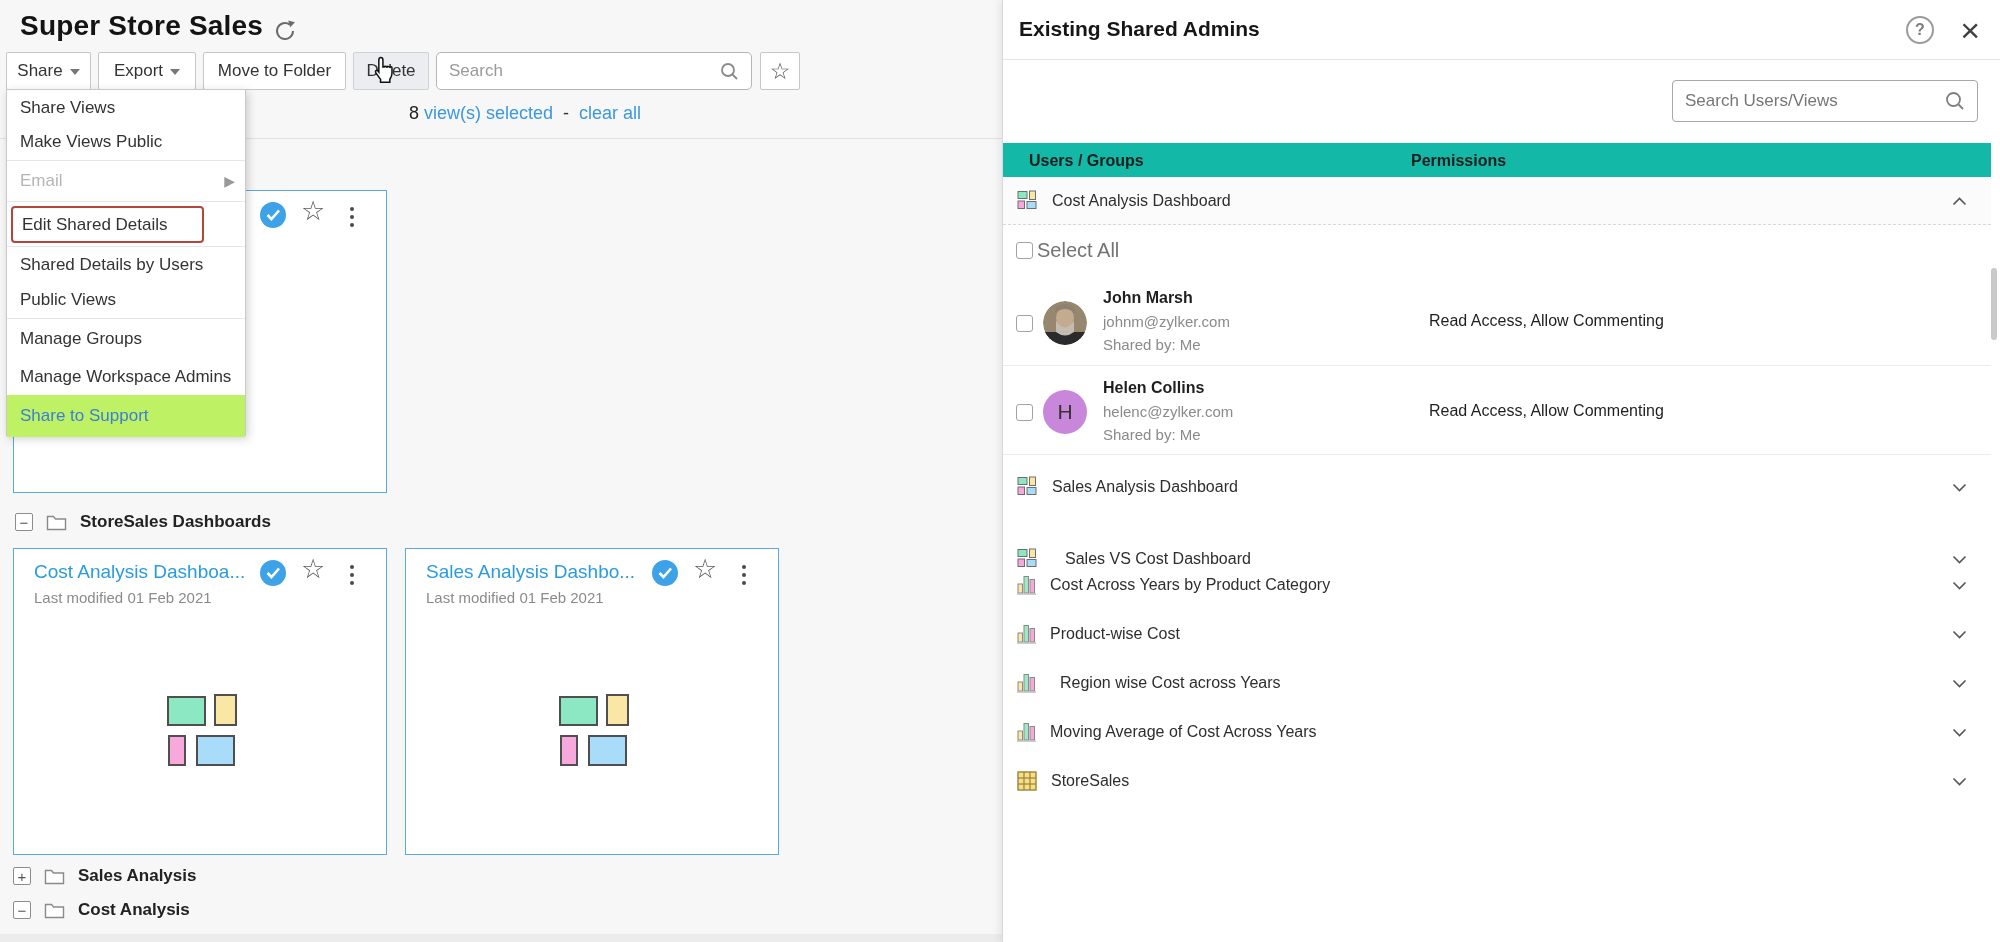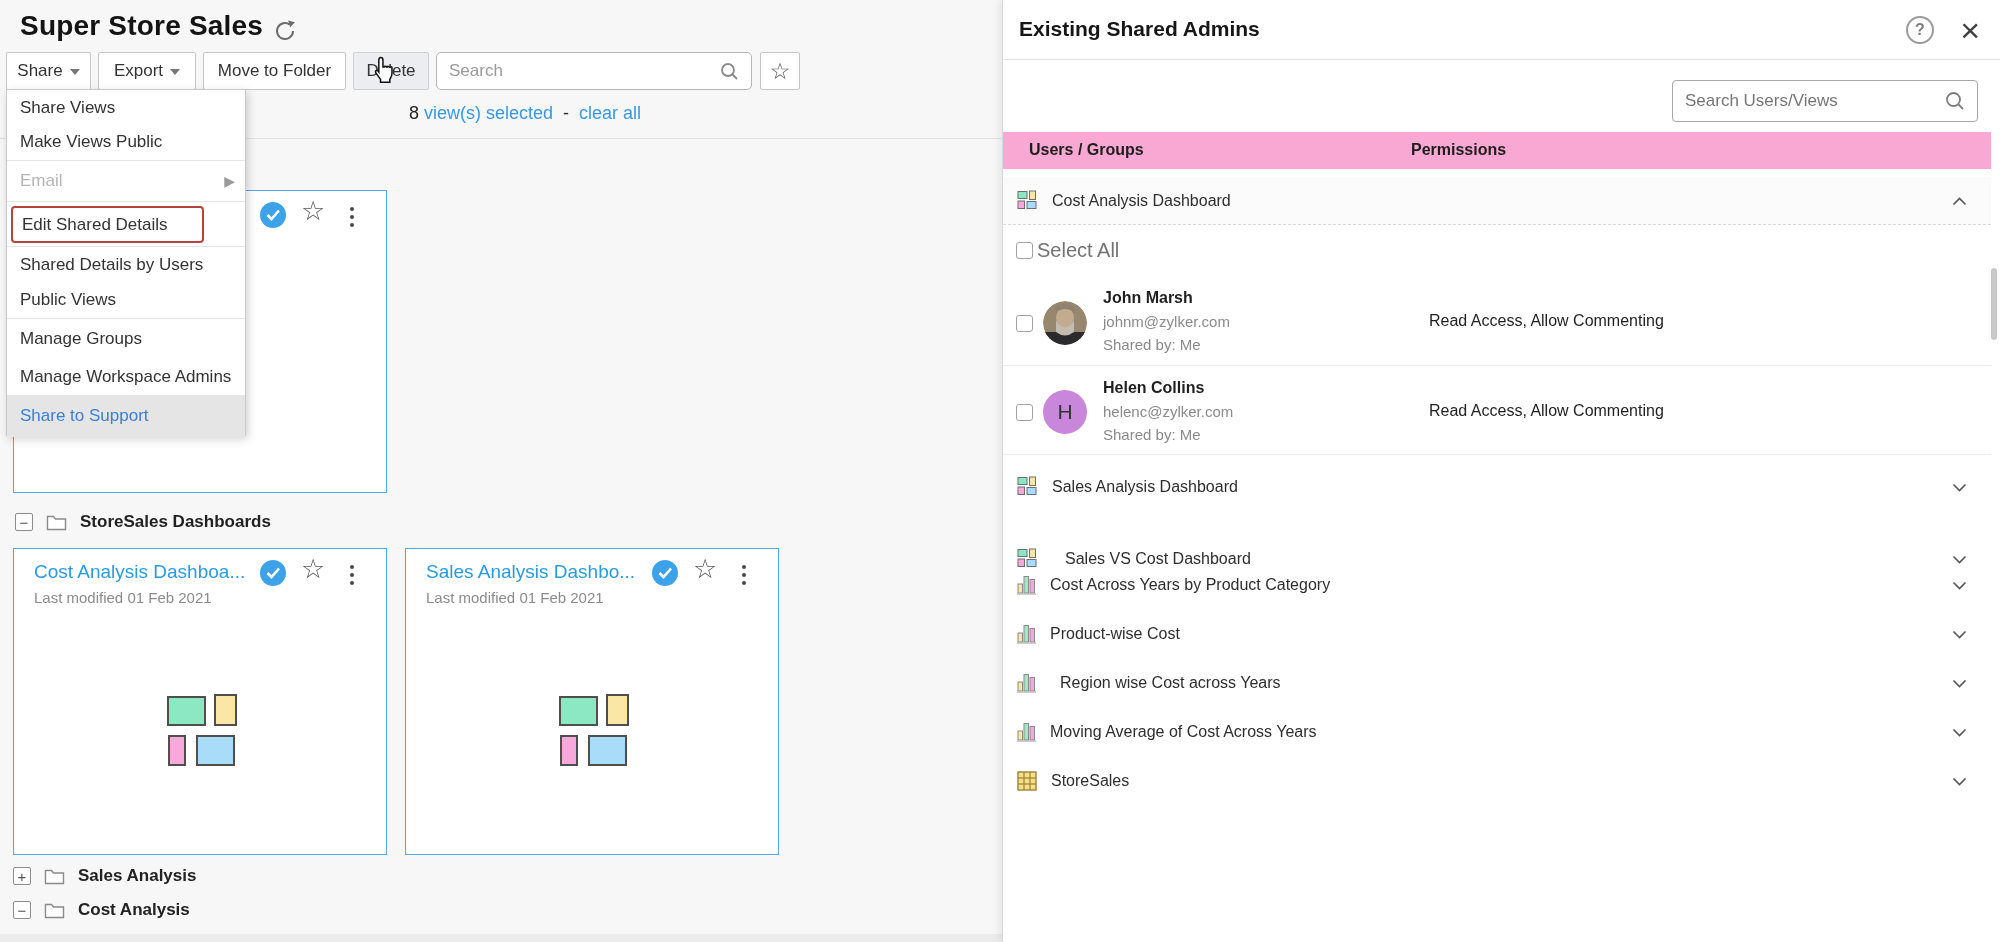--- a/index.html
+++ b/index.html
@@ -68,36 +68,36 @@
   
   .menu { position:absolute; left:6px; top:89px; width:240px; height:347px; background:#fff;
     border:1px solid #c9c9c9; box-shadow:2px 3px 9px rgba(0,0,0,.18); z-index:40; }
   .menu .mi { position:absolute; left:0; width:100%; padding-left:13px; font-size:17px; color:#333;
     display:flex; align-items:center; cursor:pointer; }
   .menu .sep { position:absolute; left:0; width:100%; height:1px; background:#e6e6e6; }
   .mi-disabled { color:#b5b5b5 !important; cursor:default; }
   .mi .sub-arrow { position:absolute; right:10px; color:#9a9a9a; font-size:14px; }
   .mi-red { position:absolute; left:4px; top:116px; width:193px; height:37px; border:2px solid #b4453a;
     border-radius:4px; display:flex; align-items:center; padding-left:9px; font-size:17px; color:#333; cursor:pointer; }
-  .mi-support { background:#e5e5e5; color:#3a7fd8 !important; }
+  .mi-support { background:#bef264; color:#3a7fd8 !important; }
   
   .cursor { position:absolute; left:371px; top:56px; z-index:60; pointer-events:none; }
   
   .panel { position:absolute; left:1002px; top:0; width:998px; height:942px; background:#fff;
     border-left:1px solid #d8d8d8; box-shadow:-3px 0 8px rgba(0,0,0,.07); z-index:50; }
   .p-header { position:absolute; left:0; top:0; width:100%; height:60px; border-bottom:1px solid #e4e4e4; background:#fff; }
   .p-title { position:absolute; left:16px; top:17px; font-size:21px; font-weight:700; color:#161616; }
   .p-help { position:absolute; right:66px; top:16px; width:28px; height:28px; border:2px solid #9b9b9b; border-radius:50%;
     color:#7c7c7c; display:flex; align-items:center; justify-content:center; font-size:16px; font-weight:700; cursor:pointer; }
   .p-close { position:absolute; right:20px; top:8px; font-size:34px; font-weight:300; color:#3f3f3f; cursor:pointer; line-height:1.3; }
   .p-search { position:absolute; right:22px; top:80px; width:306px; height:42px; border:1px solid #a8a8a8; border-radius:4px;
     display:flex; align-items:center; padding:0 12px; background:#fff; }
   .p-search input { flex:1; border:none; outline:none; font-size:17px; color:#444; font-family:inherit; }
   .p-search input::placeholder { color:#767676; }
-  .p-thead { position:absolute; left:0; top:132px; width:988px; height:37px; background:#f9a8d4; }
+  .p-thead { position:absolute; left:0; top:143px; width:988px; height:37px; background:#14b8a6; }
   .p-th { position:absolute; top:9px; font-size:16px; font-weight:700; color:#1d1d1d; }
   .p-th.u { left:26px; } .p-th.p { left:408px; }
   .group-row { position:absolute; left:0; top:177px; width:988px; height:48px; background:#fbfbfb;
     border-bottom:1px dashed #d9d9d9; display:flex; align-items:center; cursor:pointer; }
   .group-row .glabel { margin-left:14px; font-size:16px; font-weight:400; color:#2e2e2e; }
   .group-row .gicon { margin-left:14px; display:flex; }
   .chev { position:absolute; right:24px; }
   .selectall-row { position:absolute; left:0; top:228px; width:988px; height:44px; display:flex; align-items:center; }
   .cb { width:17px; height:17px; border:1px solid #a3a3a3; border-radius:3px; background:#fff; cursor:pointer; flex:none; }
   .selectall-row .cb { margin-left:13px; }

